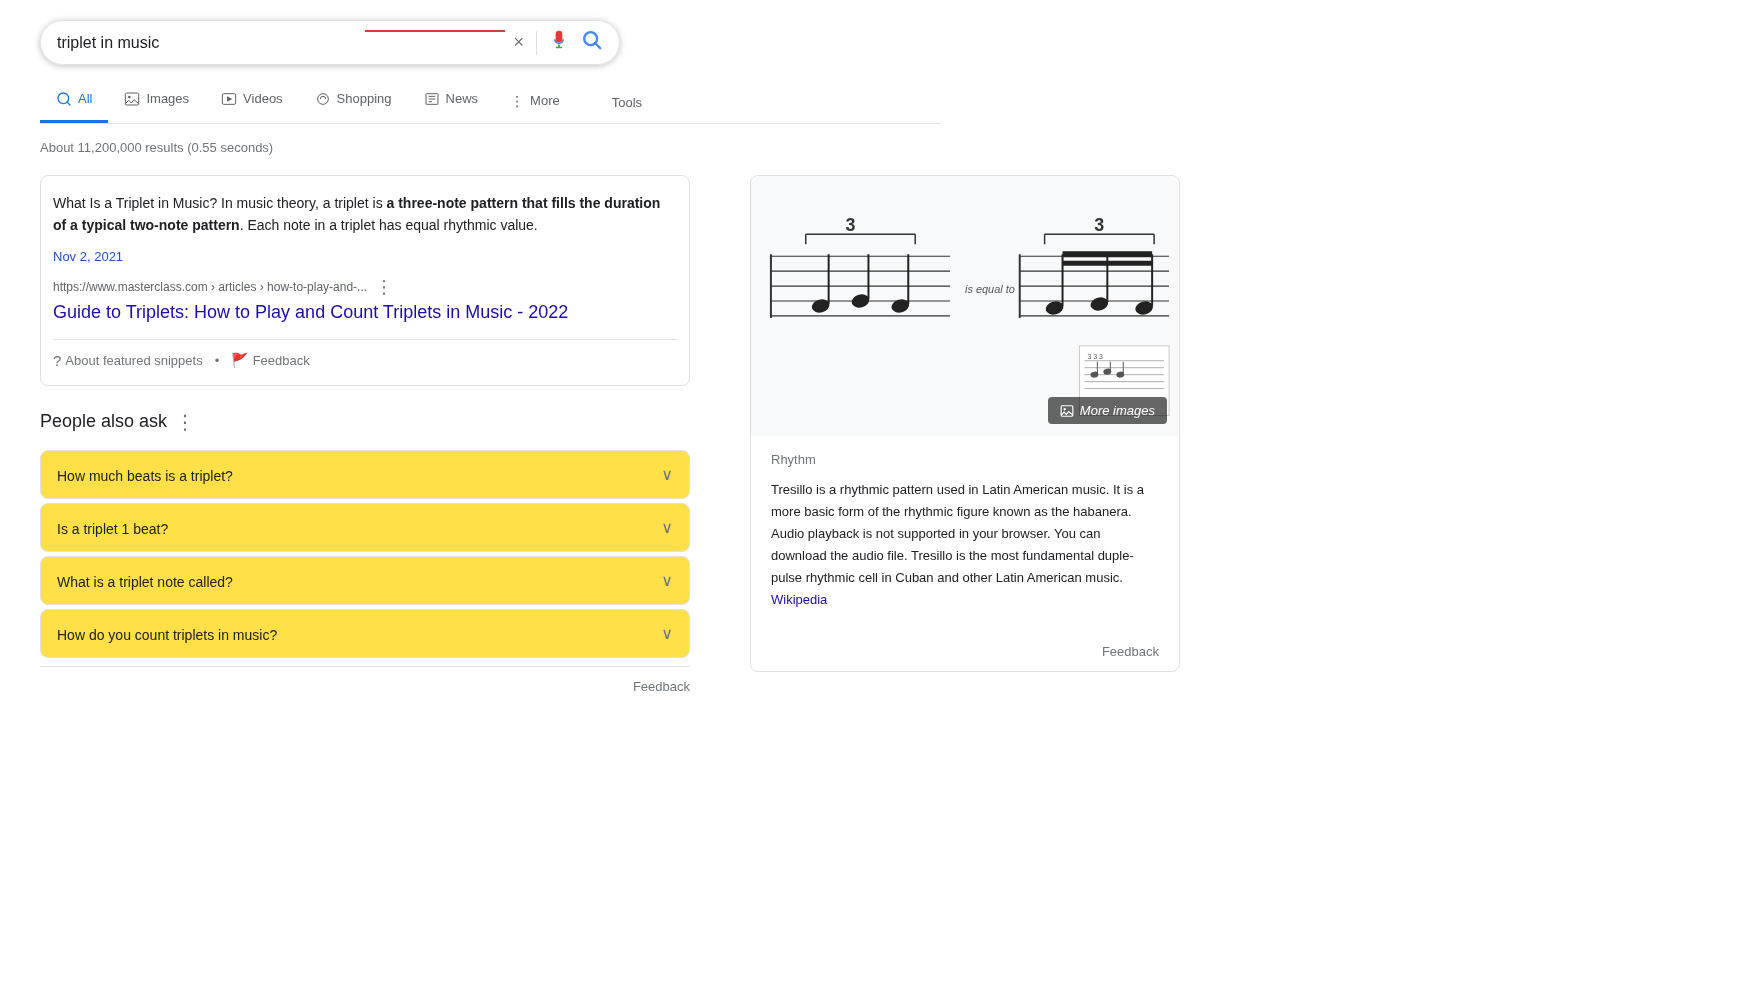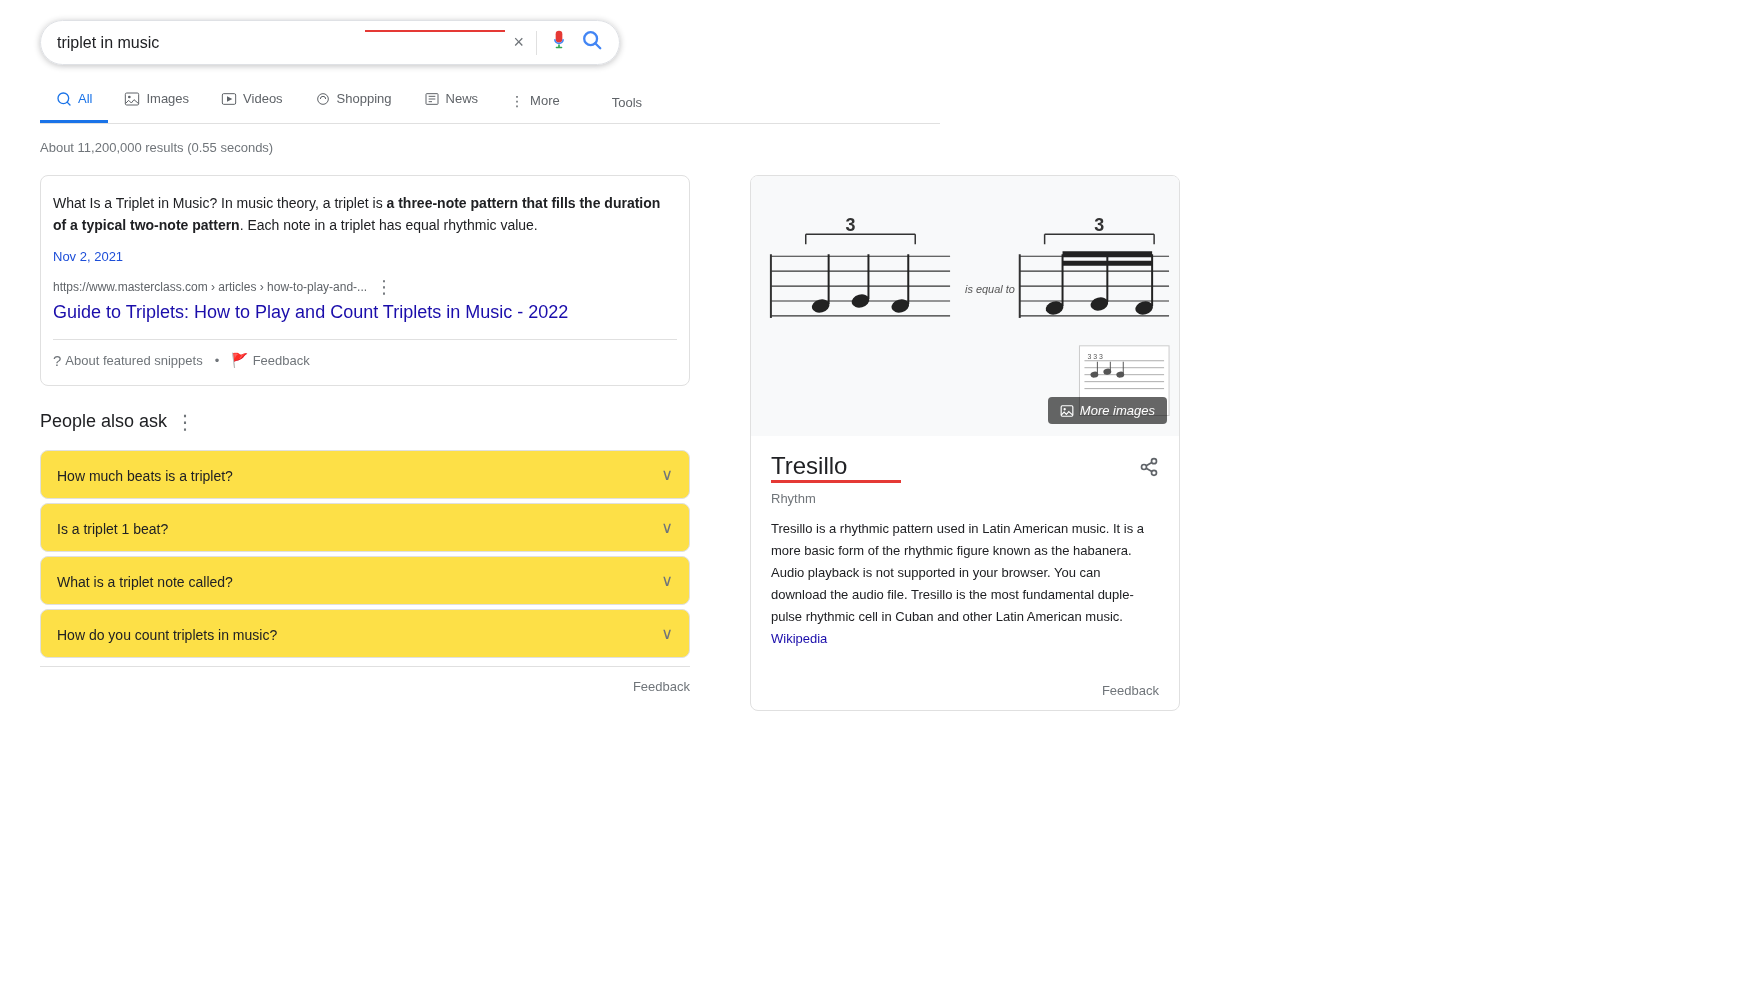--- a/index.html
+++ b/index.html
@@ -522,35 +522,20 @@
             <svg width="14" height="14" viewBox="0 0 24 24">
                 <rect x="2" y="3" width="20" height="18" rx="2" fill="none" stroke="#fff" stroke-width="2"></rect>
                 <circle cx="8" cy="9" r="2" fill="#fff"></circle>
                 <polyline points="2,19 7,14 11,18 15,13 22,19" fill="none" stroke="#fff" stroke-width="2"></polyline>
               </svg>
             <span>More images</span>
           </div>
         </div>
 
         <div class="knowledge-body">
-          <div class="knowledge-title-row">
-            <div>
-              <h2 class="knowledge-title">Tresillo</h2>
-              <div class="knowledge-underline"></div>
-            </div>
-            <span class="share-icon">
-              <svg width="20" height="20" viewBox="0 0 24 24" fill="none">
-                  <circle cx="18" cy="5" r="3" stroke="#5f6368" stroke-width="2"></circle>
-                  <circle cx="6" cy="12" r="3" stroke="#5f6368" stroke-width="2"></circle>
-                  <circle cx="18" cy="19" r="3" stroke="#5f6368" stroke-width="2"></circle>
-                  <line x1="8.59" y1="13.51" x2="15.42" y2="17.49" stroke="#5f6368" stroke-width="2"></line>
-                  <line x1="15.41" y1="6.51" x2="8.59" y2="10.49" stroke="#5f6368" stroke-width="2"></line>
-                </svg>
-            </span>
-          </div>
           <div class="knowledge-subtitle">Rhythm</div>
           <p class="knowledge-description">
             Tresillo is a rhythmic pattern used in Latin American music. It is a more basic form of the rhythmic figure known as the habanera. Audio playback is not supported in your browser. You can download the audio file. Tresillo is the most fundamental duple-pulse rhythmic cell in Cuban and other Latin American music. <a>Wikipedia</a>
           </p>
         </div>
 
         <div class="knowledge-feedback">Feedback</div>
       </div>
     </div>
 

